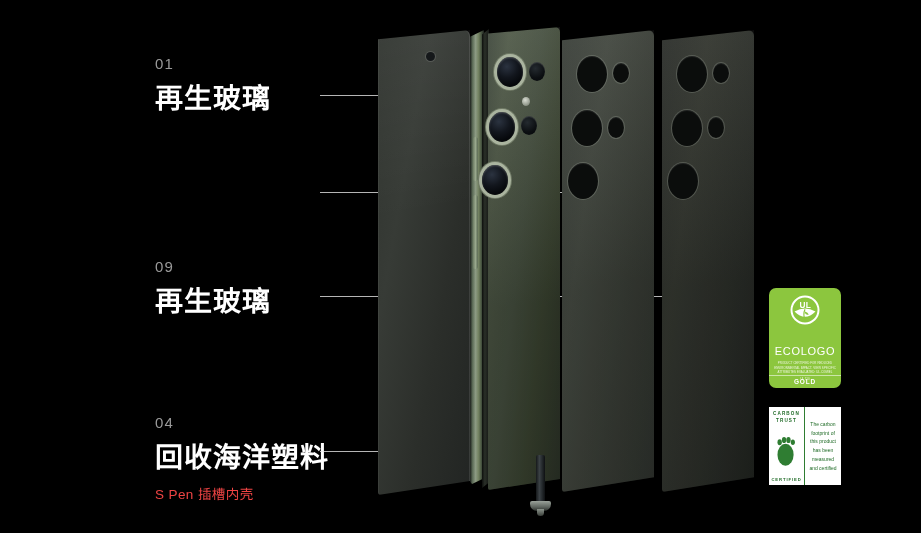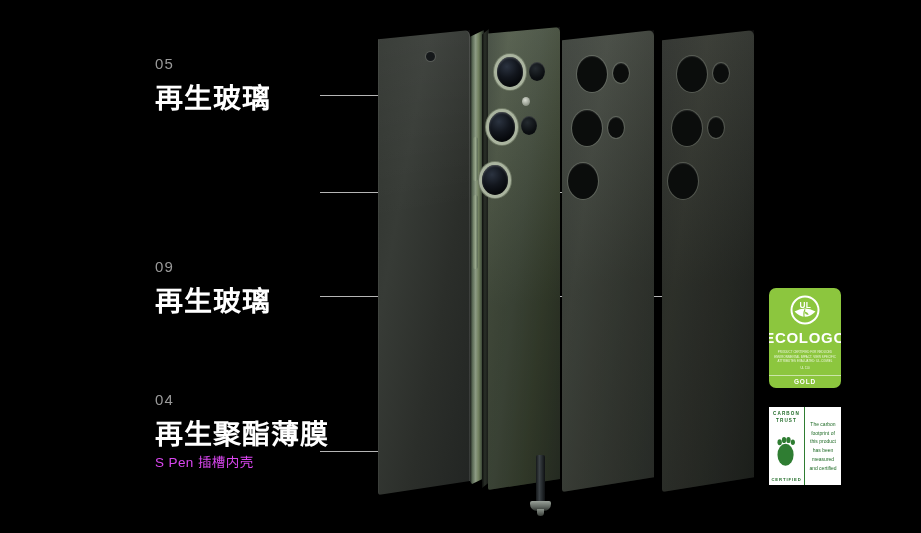--- a/index.html
+++ b/index.html
@@ -39,22 +39,23 @@
     font-size: 28px;
     font-weight: 700;
     letter-spacing: 1px;
     color: #ffffff;
     line-height: 1.1;
     white-space: nowrap;
   }
   .label-sub {
     font-size: 13.5px;
     font-weight: 400;
-    color: #d946ef;
+    color: #ef4444;
     letter-spacing: .4px;
+    margin-top: 9px;
     white-space: nowrap;
   }
 
   
   .leader {
     position: absolute;
     height: 1px;
     background: rgba(232,232,232,0.78);
   }
 
@@ -265,24 +266,24 @@
     flex-direction: column;
     align-items: center;
   }
   .ul-mark {
     width: 30px;
     height: 30px;
     margin-top: 7px;
   }
   .ecologo-word {
     color: #ffffff;
-    font-size: 15px;
-    font-weight: 700;
+    font-size: 11px;
+    font-weight: 400;
     letter-spacing: .7px;
-    margin-top: 4px;
+    margin-top: 20px;
   }
   .ecologo-fine {
     color: #f0f7e2;
     font-size: 2.9px;
     line-height: 1.55;
     text-align: center;
     padding: 4px 5px 0 5px;
     letter-spacing: .08px;
   }
   .ecologo-fine2 {
@@ -355,36 +356,36 @@
     text-align: center;
     font-weight: 400;
   }
 </style>
 </head>
 <body>
 
 <div class="stage">
 
   <div class="label-block" style="top:56px;">
-    <div class="label-num">05</div>
+    <div class="label-num">01</div>
     <div class="label-title">再生玻璃</div>
   </div>
   <div class="leader" style="left:320px; top:95px; width:126px;"></div>
 
   <div class="leader" style="left:320px; top:192px; width:292px;"></div>
 
   <div class="label-block" style="top:259px;">
     <div class="label-num">09</div>
     <div class="label-title">再生玻璃</div>
   </div>
   <div class="leader" style="left:320px; top:296px; width:382px;"></div>
 
-  <div class="label-block" style="top:392px;">
+  <div class="label-block" style="top:415px;">
     <div class="label-num">04</div>
-    <div class="label-title">再生聚酯薄膜</div>
+    <div class="label-title">回收海洋塑料</div>
     <div class="label-sub">S Pen 插槽内壳</div>
   </div>
   <div class="leader" style="left:320px; top:451px; width:222px;"></div>
 
   <div class="layer glass-front"></div>
   <div class="punch-hole"></div>
 
   <div class="layer phone-body">
     <div class="body-side"></div>
     <div class="body-side-inner"></div>

